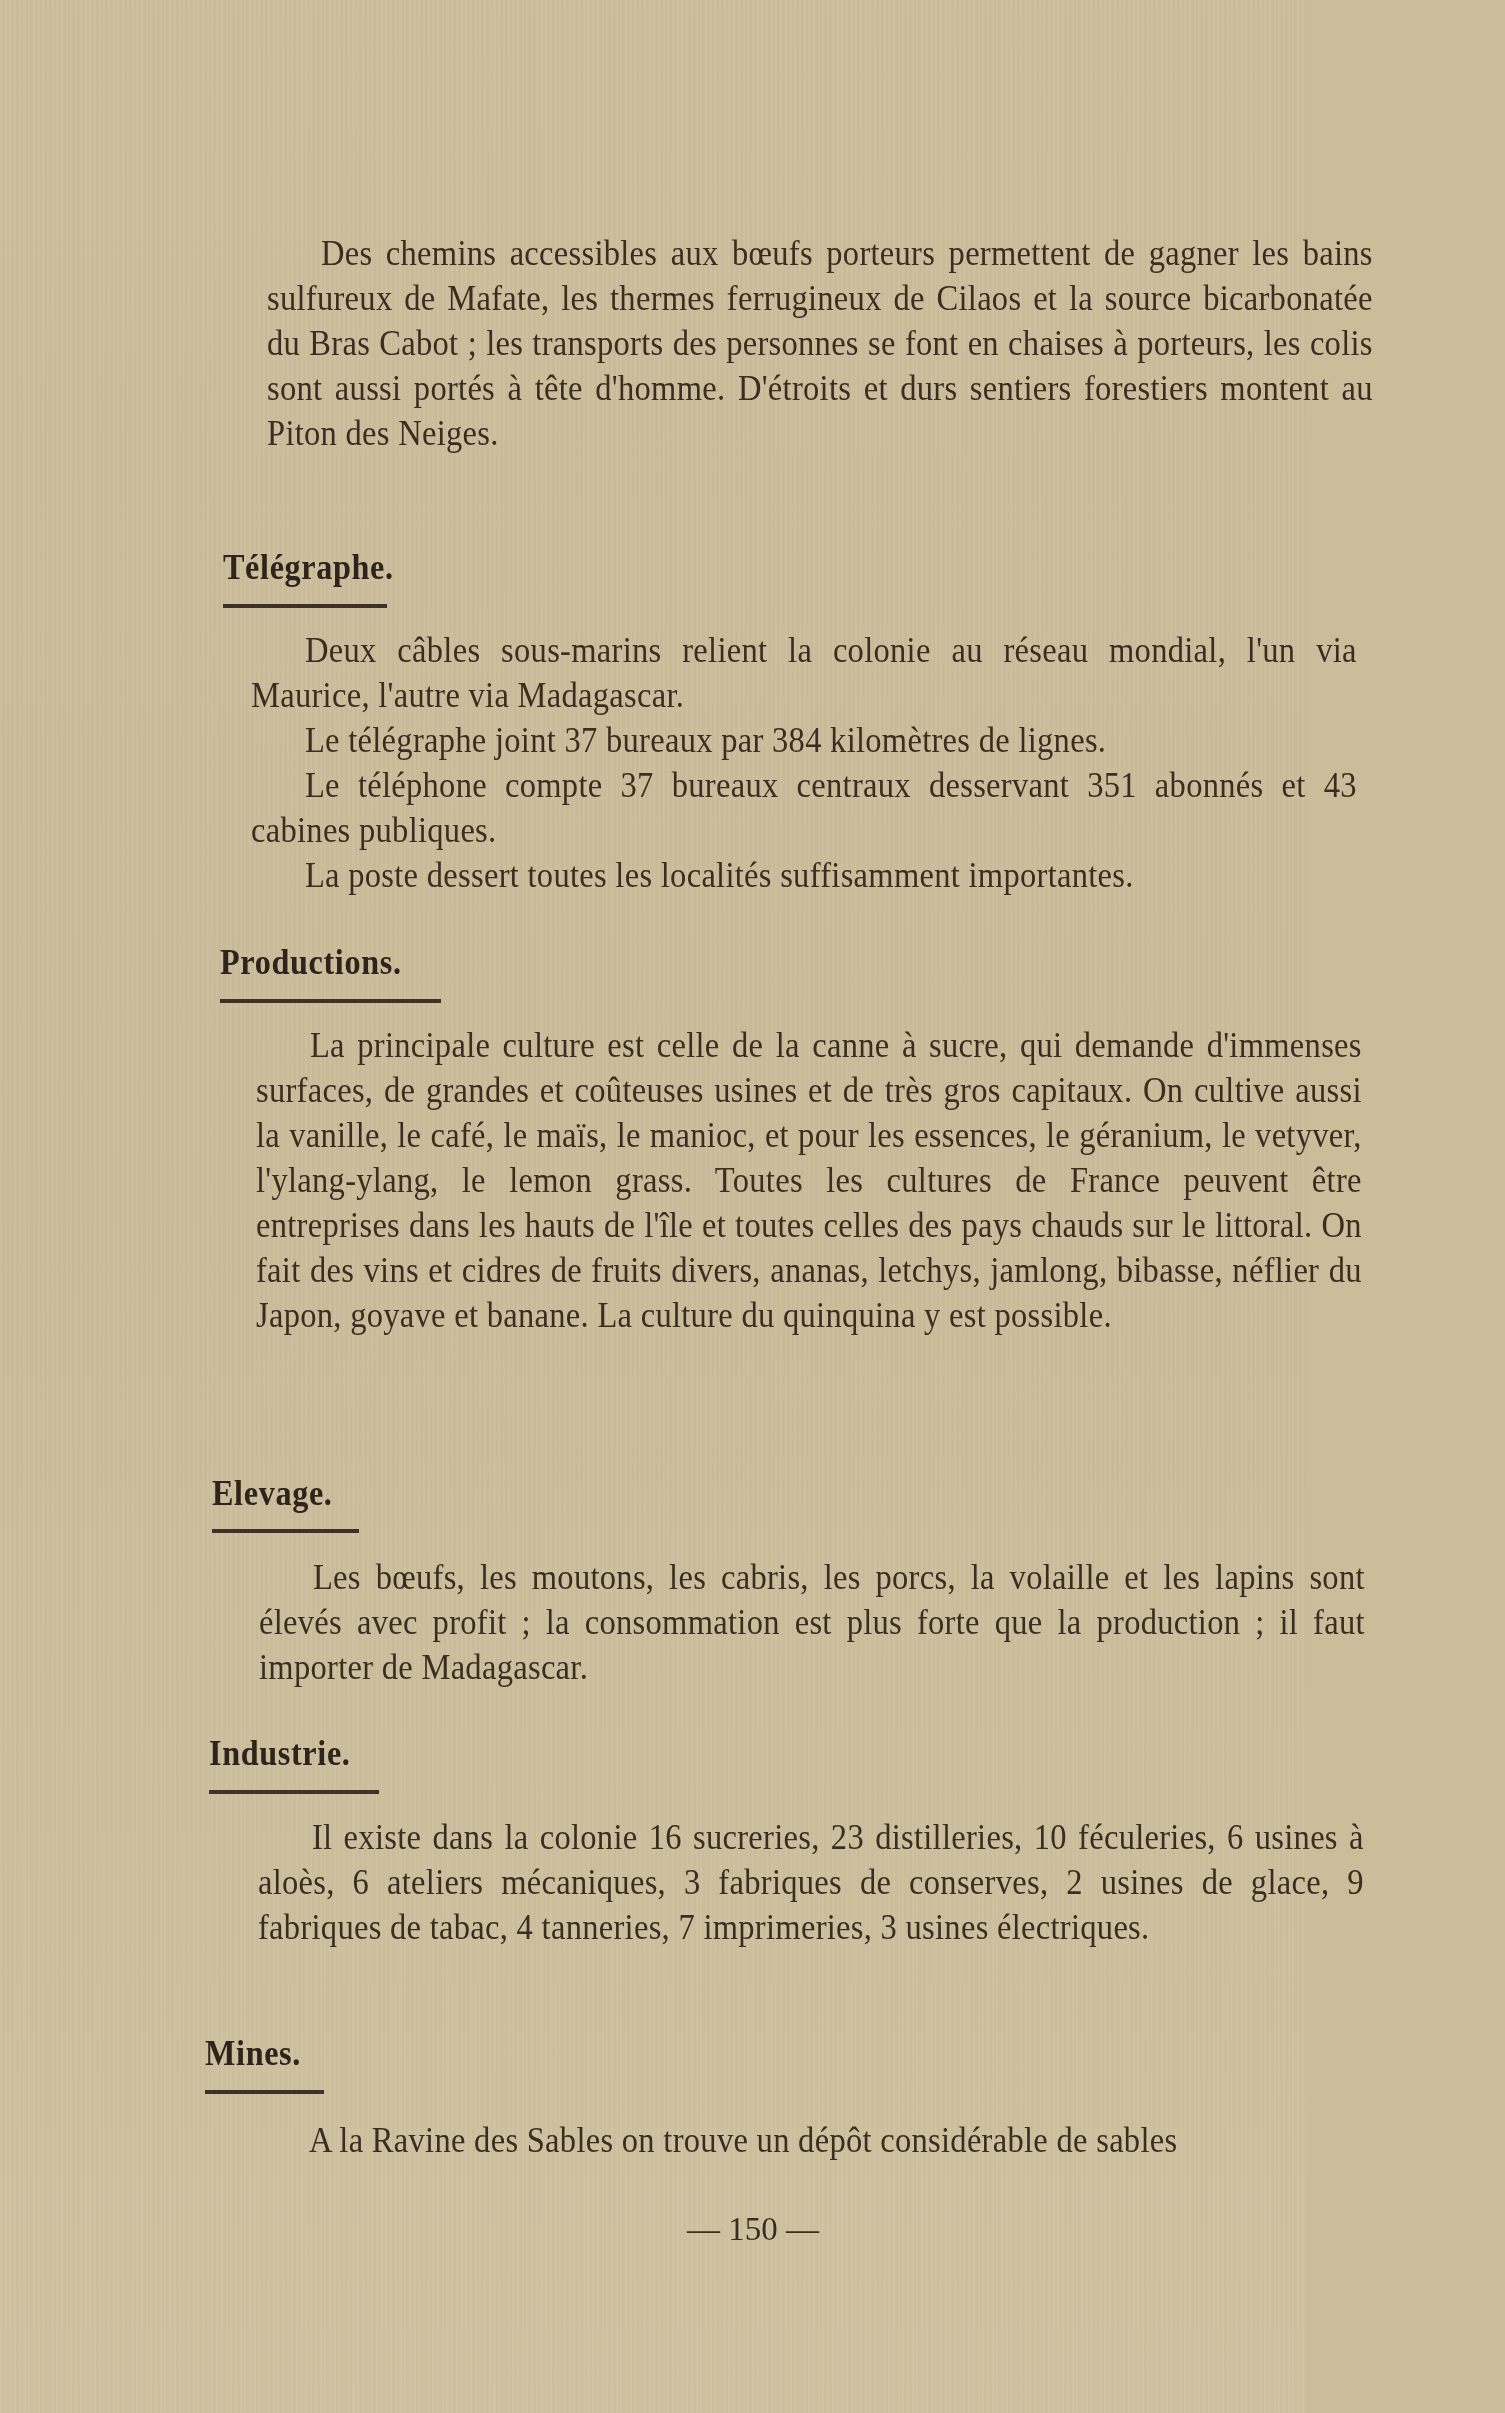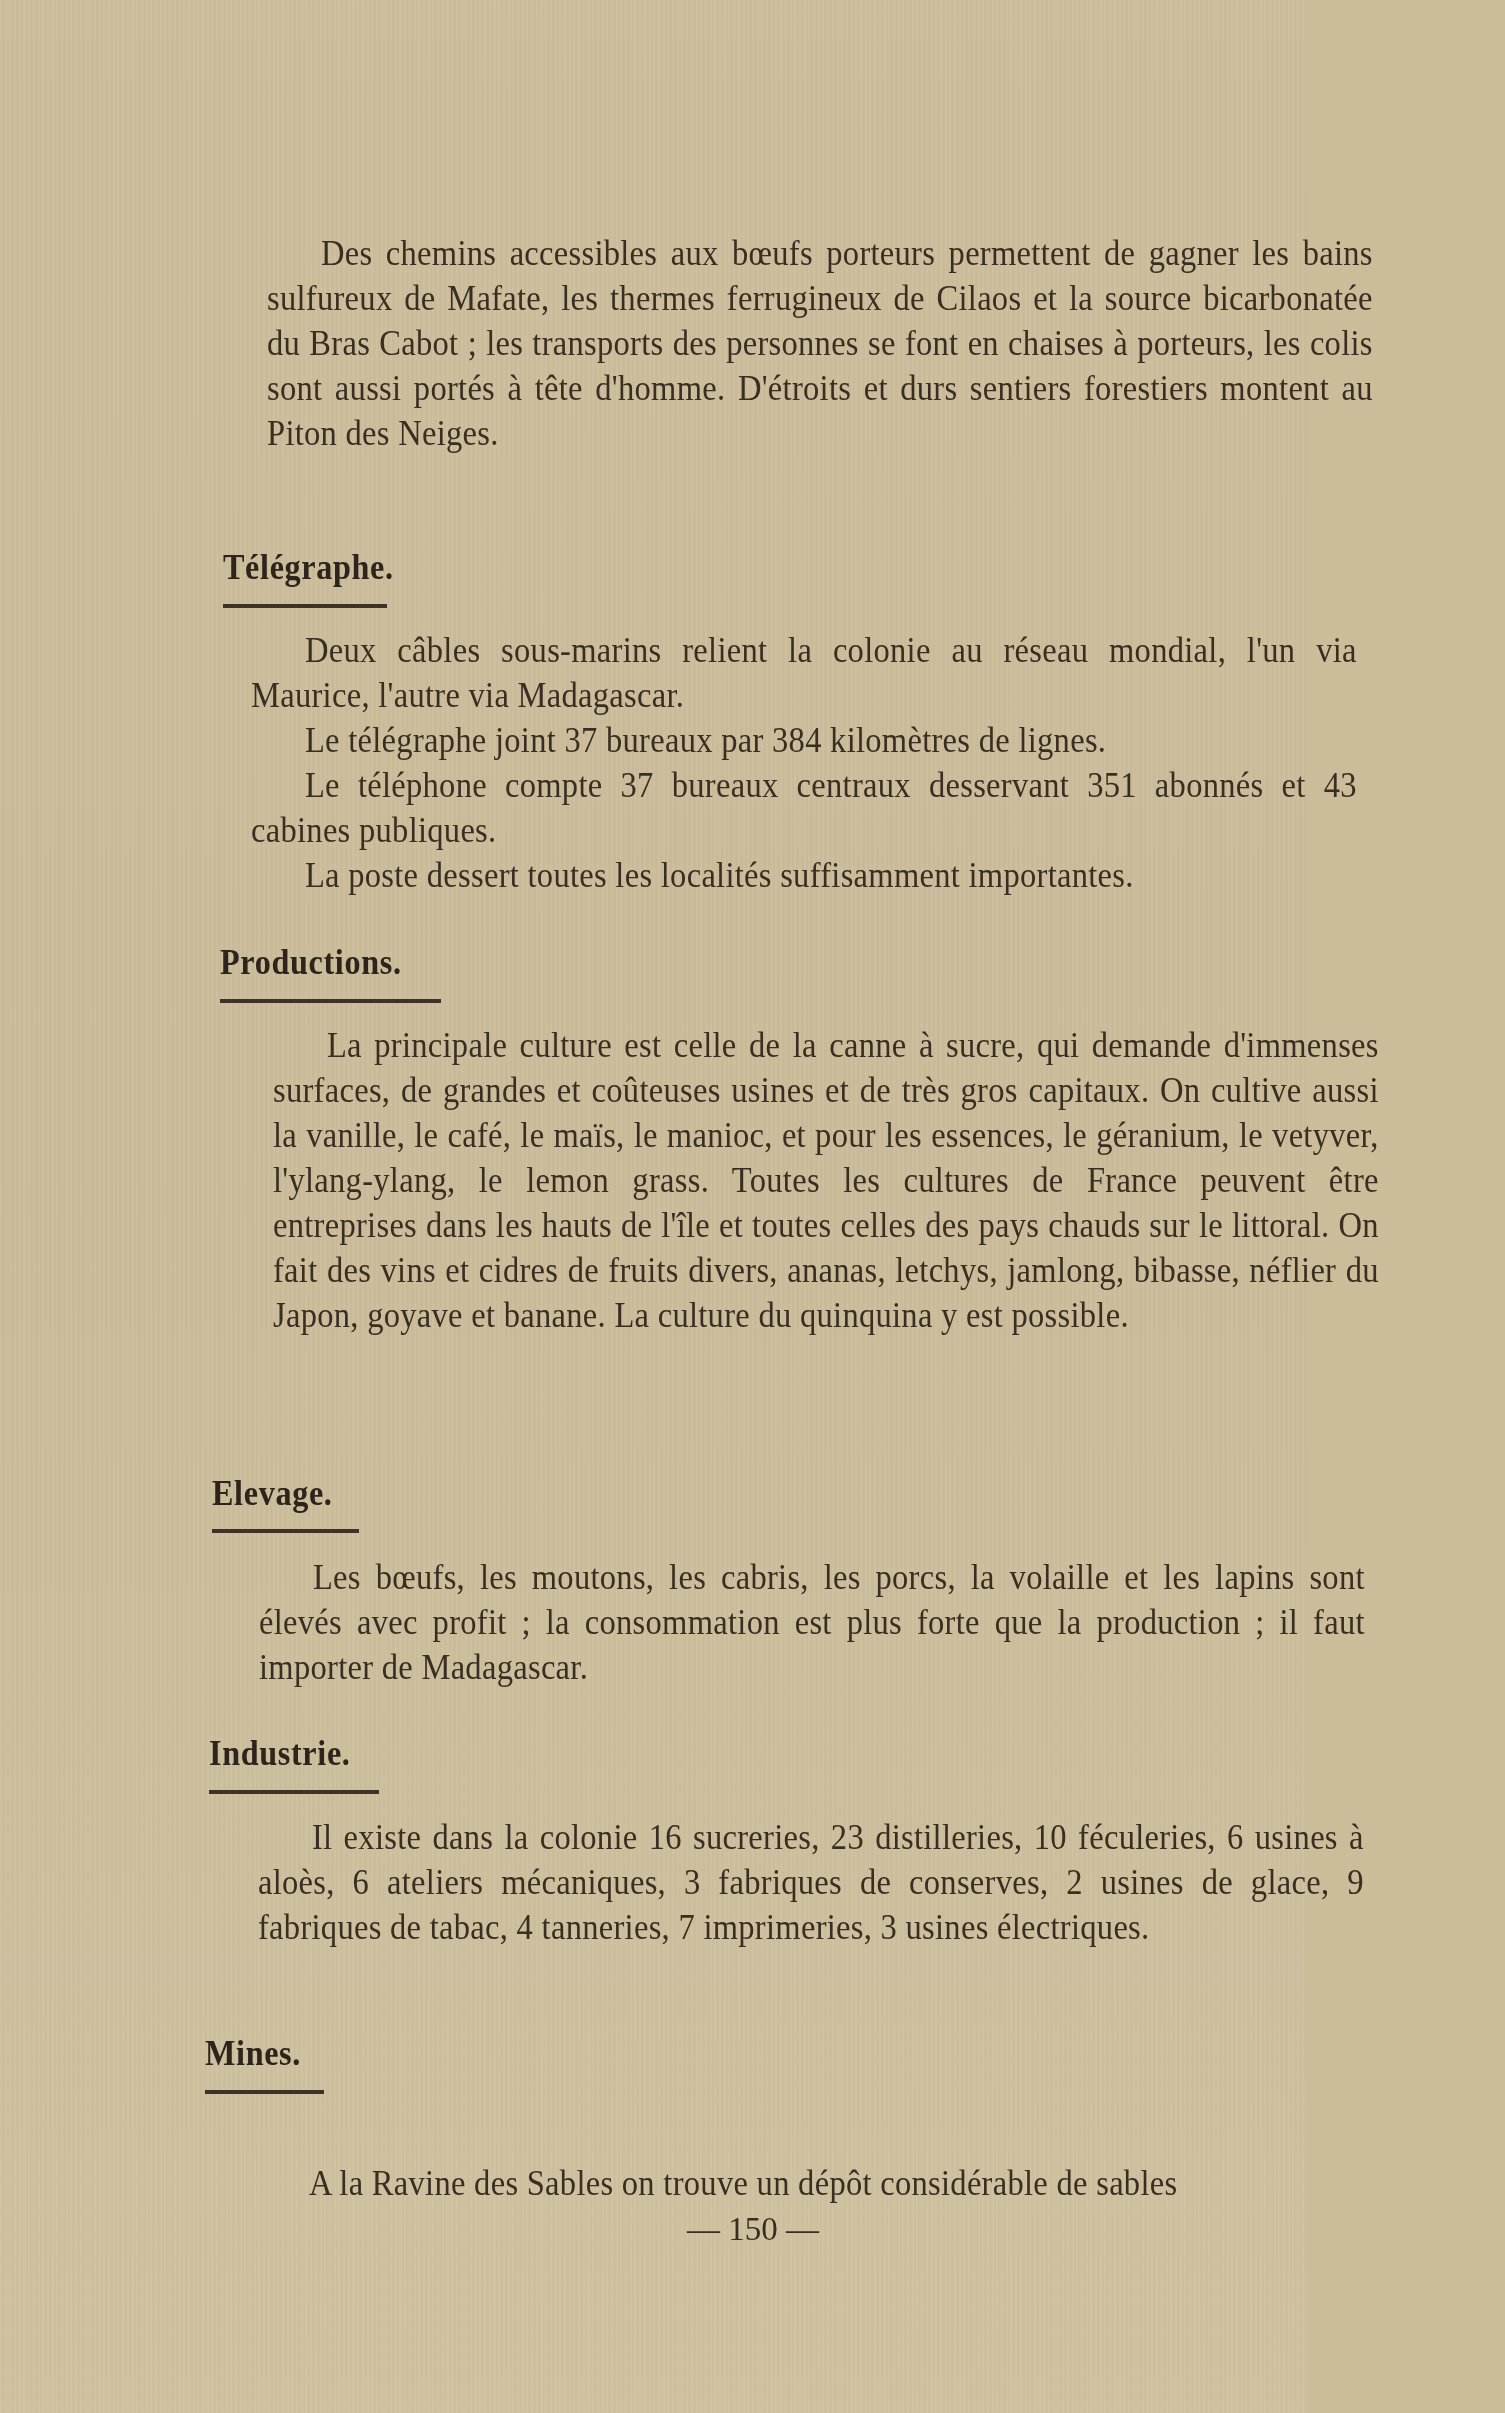--- a/index.html
+++ b/index.html
@@ -80,38 +80,38 @@
   <div class="rule" style="left:223px; top:604px; width:164px;"></div>
   <div class="block" style="left:251px; top:628px;">
     <p class="para indent">Deux câbles sous-marins relient la colonie au réseau mondial, l'un via Maurice, l'autre via Madagascar.</p>
     <p class="para indent">Le télégraphe joint 37 bureaux par 384 kilomètres de lignes.</p>
     <p class="para indent">Le téléphone compte 37 bureaux centraux desservant 351 abonnés et 43 cabines publiques.</p>
     <p class="para indent">La poste dessert toutes les localités suffisamment importantes.</p>
   </div>
 
   <h2 class="heading" style="left:220px; top:943px;">Productions.</h2>
   <div class="rule" style="left:220px; top:999px; width:221px;"></div>
-  <div class="block" style="left:273px; top:1023px;">
+  <div class="block" style="left:256px; top:1023px;">
     <p class="para indent">La principale culture est celle de la canne à sucre, qui demande d'immenses surfaces, de grandes et coûteuses usines et de très gros capitaux. On cultive aussi la vanille, le café, le maïs, le manioc, et pour les essences, le géranium, le vetyver, l'ylang-ylang, le lemon grass. Toutes les cultures de France peuvent être entreprises dans les hauts de l'île et toutes celles des pays chauds sur le littoral. On fait des vins et cidres de fruits divers, ananas, letchys, jamlong, bibasse, néflier du Japon, goyave et banane. La culture du quinquina y est possible.</p>
   </div>
 
   <h2 class="heading" style="left:212px; top:1474px;">Elevage.</h2>
   <div class="rule" style="left:212px; top:1529px; width:147px;"></div>
   <div class="block" style="left:259px; top:1555px;">
     <p class="para indent">Les bœufs, les moutons, les cabris, les porcs, la volaille et les lapins sont élevés avec profit ; la consommation est plus forte que la production ; il faut importer de Madagascar.</p>
   </div>
 
   <h2 class="heading" style="left:209px; top:1734px;">Industrie.</h2>
   <div class="rule" style="left:209px; top:1790px; width:170px;"></div>
   <div class="block" style="left:258px; top:1815px;">
     <p class="para indent">Il existe dans la colonie 16 sucreries, 23 distilleries, 10 féculeries, 6 usines à aloès, 6 ateliers mécaniques, 3 fabriques de conserves, 2 usines de glace, 9 fabriques de tabac, 4 tanneries, 7 imprimeries, 3 usines électriques.</p>
   </div>
 
   <h2 class="heading" style="left:205px; top:2034px;">Mines.</h2>
   <div class="rule" style="left:205px; top:2090px; width:119px;"></div>
-  <div class="block" style="left:255px; top:2118px;margin-top:43px;">
+  <div class="block" style="left:255px; top:2118px;">
     <p class="para indent" style="text-align:left;">A la Ravine des Sables on trouve un dépôt considérable de sables</p>
   </div>
 
   <div class="footer">— 150 —</div>
 
 </div>
 
 
 </body></html>

